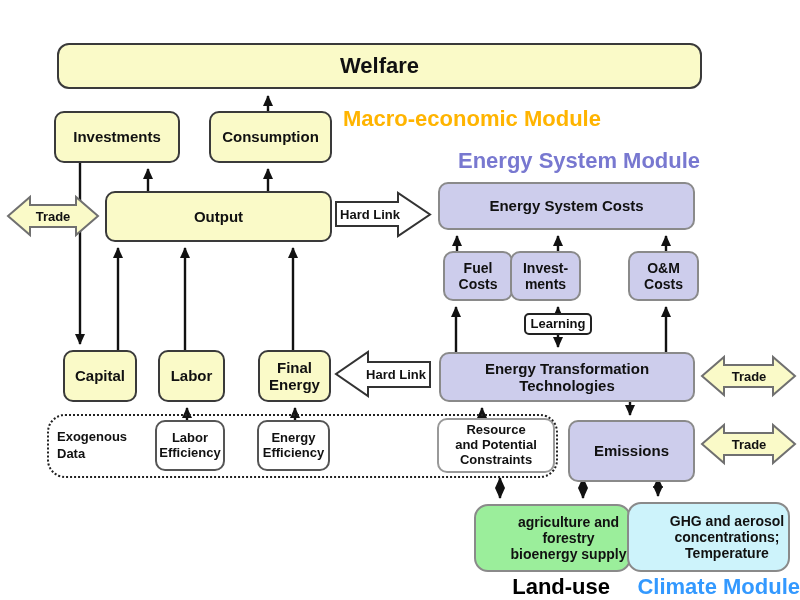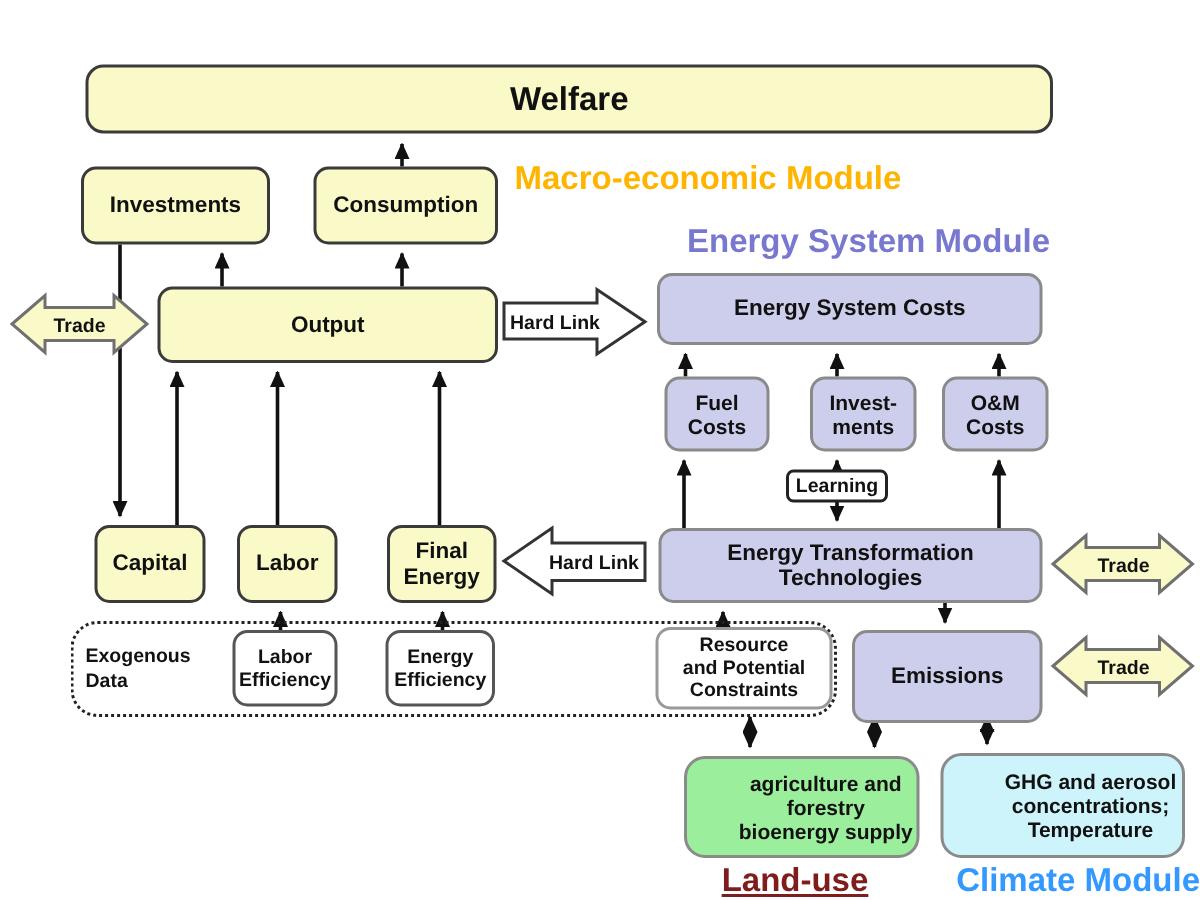--- a/index.html
+++ b/index.html
@@ -83,44 +83,44 @@
   <div class="box yellow f15" style="left:209px;top:111px;width:123px;height:52px;">Consumption</div>
   <div class="box yellow f15" style="left:105px;top:191px;width:227px;height:51px;">Output</div>
   <div class="box yellow f15" style="left:63px;top:350px;width:74px;height:52px;">Capital</div>
   <div class="box yellow f15" style="left:158px;top:350px;width:67px;height:52px;">Labor</div>
   <div class="box yellow f15" style="left:258px;top:350px;width:73px;height:52px;">Final
 Energy</div>
 
   <div class="box purple f15" style="left:438px;top:182px;width:257px;height:48px;text-align:right;">Energy System Costs</div>
   <div class="box purple f14" style="left:443px;top:251px;width:70px;height:50px;">Fuel
 Costs</div>
-  <div class="box purple f14" style="left:540px;top:251px;width:71px;height:50px;">Invest-
+  <div class="box purple f14" style="left:510px;top:251px;width:71px;height:50px;">Invest-
 ments</div>
   <div class="box purple f14" style="left:628px;top:251px;width:71px;height:50px;">O&amp;M
 Costs</div>
   <div class="box white f13" style="left:524px;top:313px;width:68px;height:22px;border-radius:5px;border-color:#222;">Learning</div>
   <div class="box purple f15" style="left:439px;top:352px;width:256px;height:50px;">Energy Transformation
 Technologies</div>
   <div class="box purple f15" style="left:568px;top:420px;width:127px;height:62px;">Emissions</div>
 
   <div class="freetext" style="left:57px;top:429px;width:90px;">Exogenous
 Data</div>
   <div class="box white f13" style="left:155px;top:420px;width:70px;height:51px;">Labor
 Efficiency</div>
   <div class="box white f13" style="left:257px;top:420px;width:73px;height:51px;">Energy
 Efficiency</div>
   <div class="box white f13" style="left:437px;top:418px;width:118px;height:55px;border-color:#999;">Resource
 and Potential
 Constraints</div>
 
-  <div class="box green f14" style="left:456px;top:504px;width:157px;height:68px;padding-left:32px;">agriculture and
+  <div class="box green f14" style="left:474px;top:504px;width:157px;height:68px;padding-left:32px;">agriculture and
 forestry
 bioenergy supply</div>
   <div class="box cyan f14" style="left:627px;top:502px;width:163px;height:70px;padding-left:37px;">GHG and aerosol
 concentrations;
 Temperature</div>
 
   <div class="module-label" style="left:343px;top:106px;color:#FFB400;">Macro-economic Module</div>
   <div class="module-label" style="left:458px;top:148px;color:#7878D0;">Energy System Module</div>
-  <div class="module-label" style="left:450px;top:574px;width:160px;text-align:center;color:#7f1d1d;text-decoration:underline;">Land-use</div>
+  <div class="module-label" style="left:450px;top:574px;width:160px;text-align:right;color:#000000;">Land-use</div>
   <div class="module-label" style="left:625px;top:574px;width:175px;text-align:right;color:#3399FF;">Climate Module</div>
 
 </div>
 
 </body></html>

